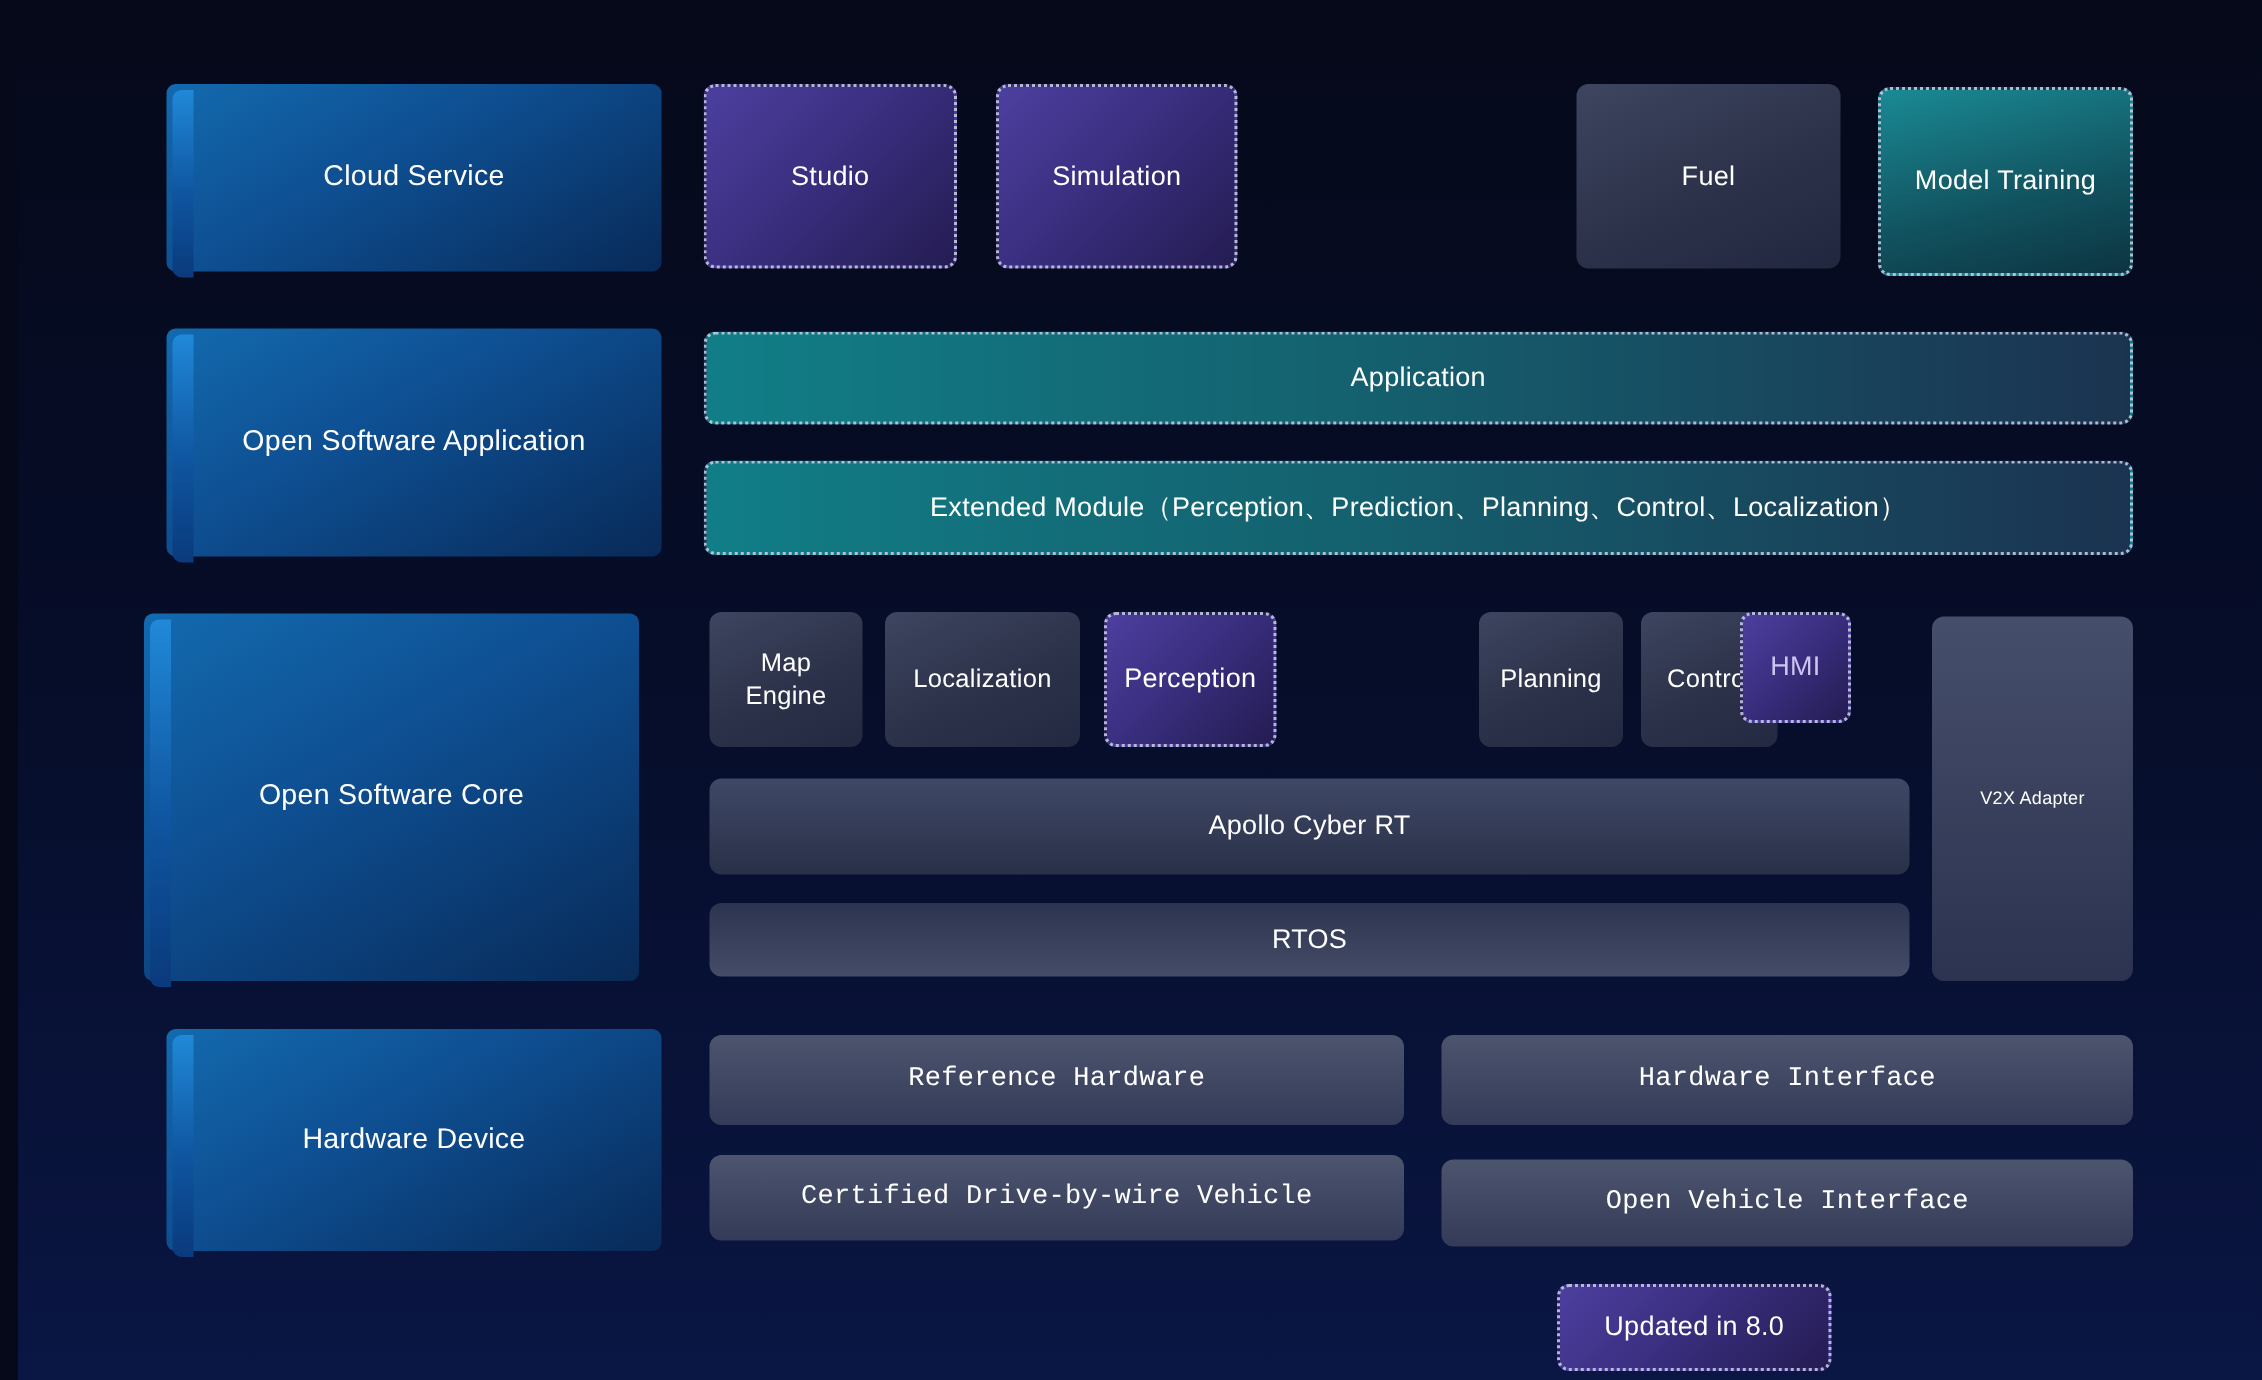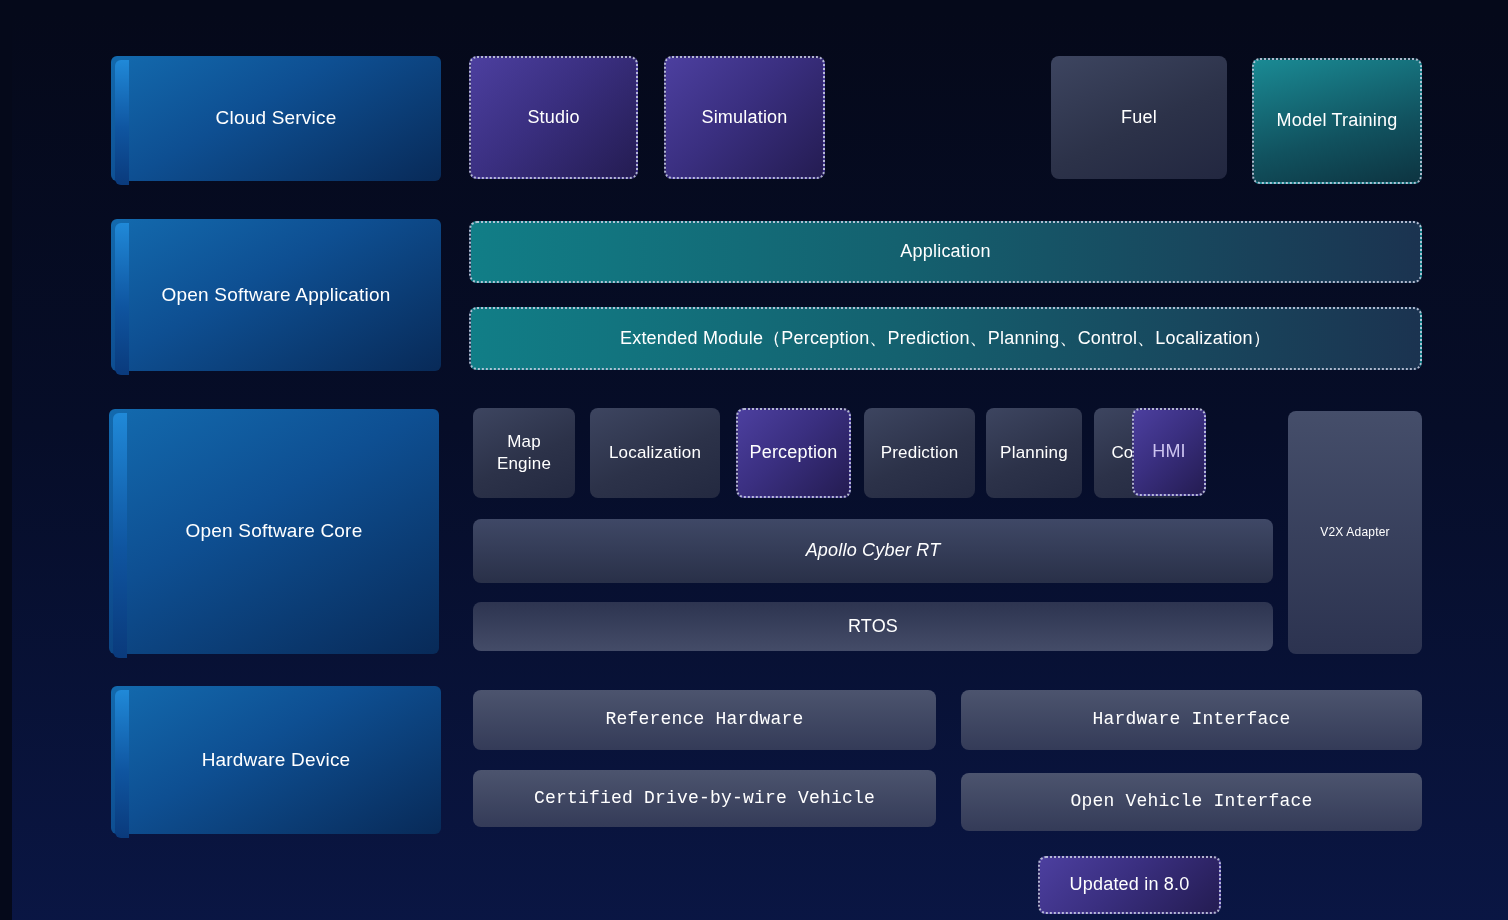--- a/index.html
+++ b/index.html
@@ -37,21 +37,21 @@
     left: 0; top: 0;
     width: 14px; height: 100%;
     background: linear-gradient(180deg, #2089d8 0%, #0f55a0 55%, #0a3a7c 100%);
     border-radius: 6px 0 0 6px;
   }
   .label-text { position: relative; max-width: 240px; }
   
   .slate    { background: linear-gradient(155deg, #3d4560 0%, #2c3249 55%, #222740 100%); font-size: 18px; }
   .slate-sm { background: linear-gradient(155deg, #3d4560 0%, #2c3249 55%, #232940 100%); font-size: 17px; }
   .v2x-slate    { background: linear-gradient(180deg, #454e6a 0%, #2c3350 100%); font-size: 12px; }
-  .apollo-slate { background: linear-gradient(180deg, #3f4866 0%, #293048 100%); font-size: 18px; font-style: italic; }
+  .apollo-slate { background: linear-gradient(180deg, #3f4866 0%, #293048 100%); font-size: 18px; }
   .rtos-slate   { background: linear-gradient(180deg, #2d3450 0%, #444c68 100%); font-size: 18px; }
   .hw-slate     { background: linear-gradient(180deg, #4c546e 0%, #343b58 100%); font-size: 18px; font-family: Liberation Mono, monospace; }
   
   .purple {
     background: linear-gradient(135deg, #4c3f9f 0%, #3a2f80 45%, #241c52 100%);
     font-size: 18px;
   }
   
   .teal-block {
     background: linear-gradient(165deg, #1a8a94 0%, #11525f 60%, #0d3441 100%);
@@ -93,43 +93,40 @@
     <div class="accent"></div>
     <span class="label-text">Open Software Application</span>
   </div>
   <div class="box teal-bar dashed" style="left:453px;top:205px;width:953px;height:62px">
     <span>Application</span>
   </div>
   <div class="box teal-bar dashed" style="left:453px;top:291px;width:953px;height:63px">
     <span>Extended Module（Perception、Prediction、Planning、Control、Localization）</span>
   </div>
 
-  <div class="box blue-label" style="left:93px;top:393px;width:330px;height:245px">
+  <div class="box blue-label" style="left:80px;top:393px;width:330px;height:245px">
     <div class="accent"></div>
     <span class="label-text">Open Software Core</span>
   </div>
   <div class="box slate-sm" style="left:457px;top:392px;width:102px;height:90px">
     <span class="narrow-60">Map Engine</span>
   </div>
   <div class="box slate-sm" style="left:574px;top:392px;width:130px;height:90px">
     <span>Localization</span>
   </div>
   <div class="box purple dashed" style="left:720px;top:392px;width:115px;height:90px">
     <span>Perception</span>
   </div>
-  <div class="box slate-sm" style="left:848px;top:392px;width:111px;height:90px">
-    <span>Prediction</span>
-  </div>
   <div class="box slate-sm" style="left:970px;top:392px;width:96px;height:90px">
     <span>Planning</span>
   </div>
   <div class="box slate-sm" style="left:1078px;top:392px;width:91px;height:90px">
     <span>Control</span>
   </div>
-  <div class="box purple dashed" style="left:1116px;top:392px;width:74px;height:88px">
+  <div class="box purple dashed" style="left:1144px;top:392px;width:74px;height:74px">
     <span class="hmi-text">HMI</span>
   </div>
   <div class="box v2x-slate" style="left:1272px;top:395px;width:134px;height:243px">
     <span class="narrow-90">V2X Adapter</span>
   </div>
   <div class="box apollo-slate" style="left:457px;top:503px;width:800px;height:64px">
     <span>Apollo Cyber RT</span>
   </div>
   <div class="box rtos-slate" style="left:457px;top:586px;width:800px;height:49px">
     <span>RTOS</span>

